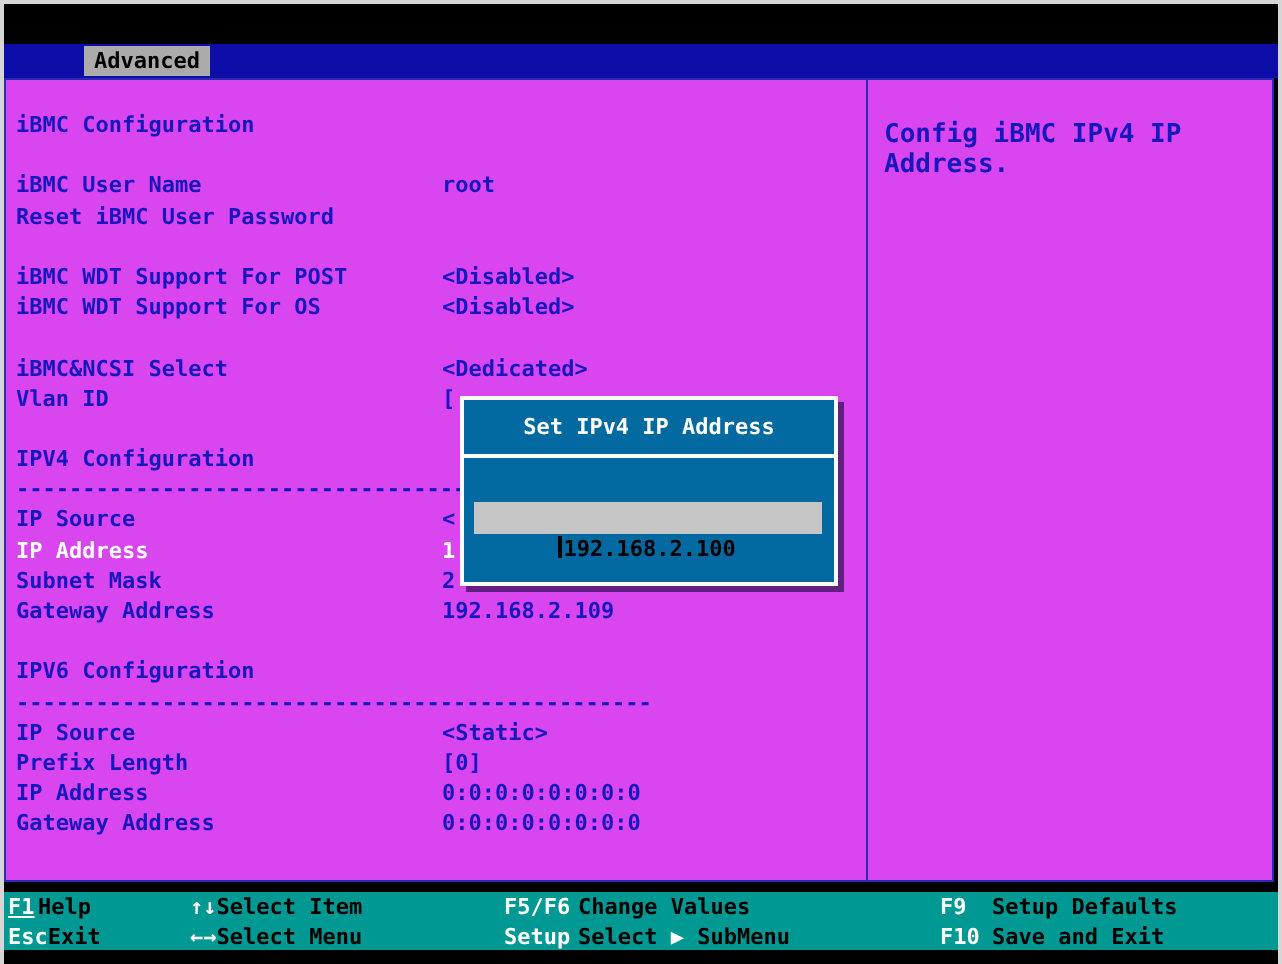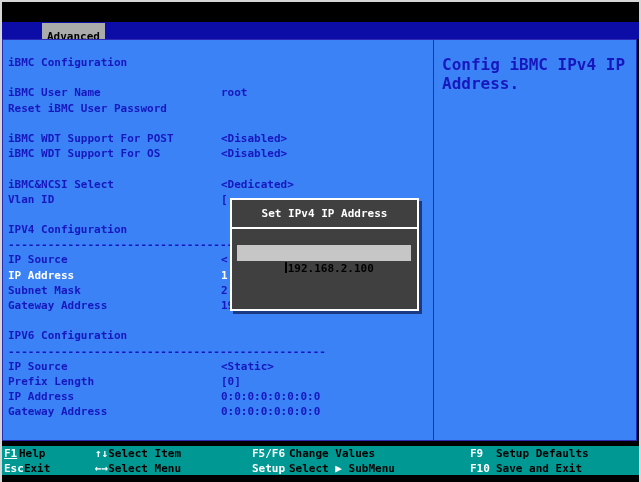--- a/index.html
+++ b/index.html
@@ -9,41 +9,41 @@
 
   
   .titlebar{position:absolute;left:0;top:7px;right:0;height:13px;background:#009892;}
   .titlebar .title{position:absolute;left:0;right:0;top:0;text-align:center;
                    font-size:11px;line-height:13px;color:#000;}
   .titlebar .rev{position:absolute;right:6px;top:0;font-size:11px;line-height:13px;color:#000;}
 
   
   .menubar{position:absolute;left:0;top:20px;right:0;height:17px;background:#0c0ca6;}
   .tab{position:absolute;left:40px;top:1px;height:15px;background:#ababab;color:#000;
-       padding:6px 5px;font-size:11px;line-height:15px;}
+       padding:0 5px;font-size:11px;line-height:15px;}
 
   
-  .content{position:absolute;left:0;top:37px;width:635px;height:402px;background:#3b82f6;
+  .content{position:absolute;left:0;top:37px;width:635px;height:402px;background:#d946ef;
            border:1px solid #2a2ab4;box-sizing:border-box;}
   .divider{position:absolute;left:430px;top:0;bottom:0;width:1px;background:#2a2ab4;}
   .left-pane{position:absolute;left:0;top:0;width:430px;bottom:0;padding-top:15px;box-sizing:border-box;}
   .prow{position:relative;height:15.2px;line-height:15.2px;padding-left:5px;
         color:#1717be;font-size:11px;white-space:pre;}
   .prow .val{position:absolute;left:218px;top:0;}
   .prow.selected, .prow.selected .val{color:#fff;}
-  .right-pane{position:absolute;left:431px;right:0;top:0;bottom:0;padding:15px 8px;
-              color:#1717be;font-size:16px;box-sizing:border-box;}
+  .right-pane{position:absolute;left:431px;right:0;top:0;bottom:0;padding:20px 8px;
+              color:#1717be;font-size:13px;box-sizing:border-box;}
 
   
-  .dialog{position:absolute;left:228px;top:196px;width:189px;height:113px;background:#404040;
+  .dialog{position:absolute;left:228px;top:196px;width:189px;height:95px;background:#0369a1;
           border:2px solid #fff;box-sizing:border-box;box-shadow:3px 3px 0 rgba(0,0,40,.55);}
   .dialog-title{height:27px;line-height:27px;text-align:center;color:#fff;font-size:11px;
                 border-bottom:2px solid #fff;}
-  .dialog-input{position:absolute;left:5px;top:45px;width:174px;height:16px;background:#c6c6c6;
-                color:#000;font-size:11px;line-height:16px;padding-left:8px;box-sizing:border-box;
+  .dialog-input{position:absolute;left:5px;top:51px;width:174px;height:16px;background:#c6c6c6;
+                color:#000;font-size:11px;line-height:16px;padding-left:2px;box-sizing:border-box;
                 white-space:pre;}
   .cursor{display:inline-block;width:2px;height:11px;background:#000;vertical-align:-1px;margin-right:1px;}
 
   
   .helpbar{position:absolute;left:0;top:444px;right:0;height:29px;background:#009892;}
   .hrow{position:absolute;left:0;right:0;height:14px;}
   .hrow.r0{top:1px;} .hrow.r1{top:16px;}
   .hentry{position:absolute;top:0;font-size:11px;line-height:14px;white-space:pre;}
   .hkey{color:#fff;display:inline-block;}
   .hlabel{color:#000;text-align:right;}

